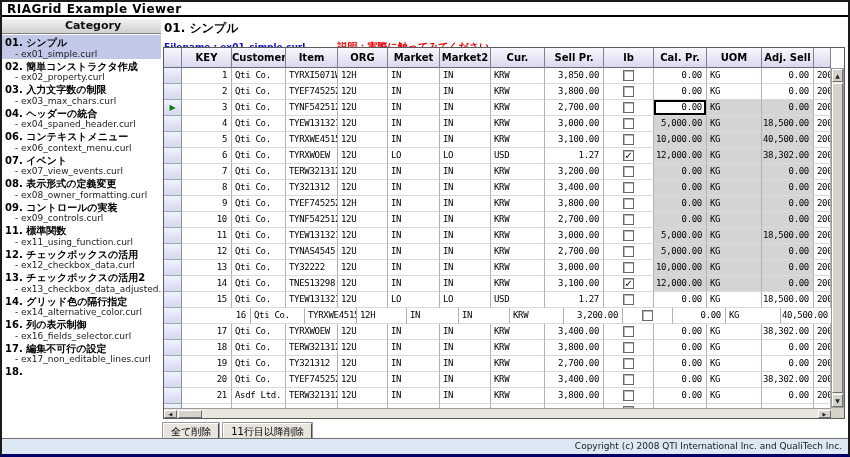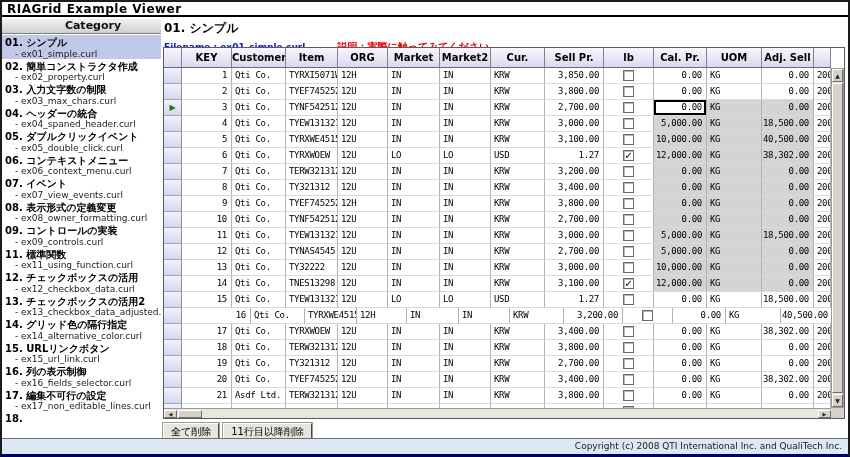--- a/index.html
+++ b/index.html
@@ -103,24 +103,20 @@
         </div>
         <div class="sb-item">
           <div class="sb-line1">03. 入力文字数の制限</div>
           <div class="sb-line2">- ex03_max_chars.curl</div>
         </div>
         <div class="sb-item">
           <div class="sb-line1">04. ヘッダーの統合</div>
           <div class="sb-line2">- ex04_spaned_header.curl</div>
         </div>
         <div class="sb-item">
-          <div class="sb-line1">05. ダブルクリックイベント</div>
-          <div class="sb-line2">- ex05_double_click.curl</div>
-        </div>
-        <div class="sb-item">
           <div class="sb-line1">06. コンテキストメニュー</div>
           <div class="sb-line2">- ex06_context_menu.curl</div>
         </div>
         <div class="sb-item">
           <div class="sb-line1">07. イベント</div>
           <div class="sb-line2">- ex07_view_events.curl</div>
         </div>
         <div class="sb-item">
           <div class="sb-line1">08. 表示形式の定義変更</div>
           <div class="sb-line2">- ex08_owner_formatting.curl</div>
@@ -137,24 +133,20 @@
           <div class="sb-line1">12. チェックボックスの活用</div>
           <div class="sb-line2">- ex12_checkbox_data.curl</div>
         </div>
         <div class="sb-item">
           <div class="sb-line1">13. チェックボックスの活用2</div>
           <div class="sb-line2">- ex13_checkbox_data_adjusted.curl</div>
         </div>
         <div class="sb-item">
           <div class="sb-line1">14. グリッド色の隔行指定</div>
           <div class="sb-line2">- ex14_alternative_color.curl</div>
-        </div>
-        <div class="sb-item">
-          <div class="sb-line1">15. URLリンクボタン</div>
-          <div class="sb-line2">- ex15_url_link.curl</div>
         </div>
         <div class="sb-item">
           <div class="sb-line1">16. 列の表示制御</div>
           <div class="sb-line2">- ex16_fields_selector.curl</div>
         </div>
         <div class="sb-item">
           <div class="sb-line1">17. 編集不可行の設定</div>
           <div class="sb-line2">- ex17_non_editable_lines.curl</div>
         </div>
         <div class="sb-item">

